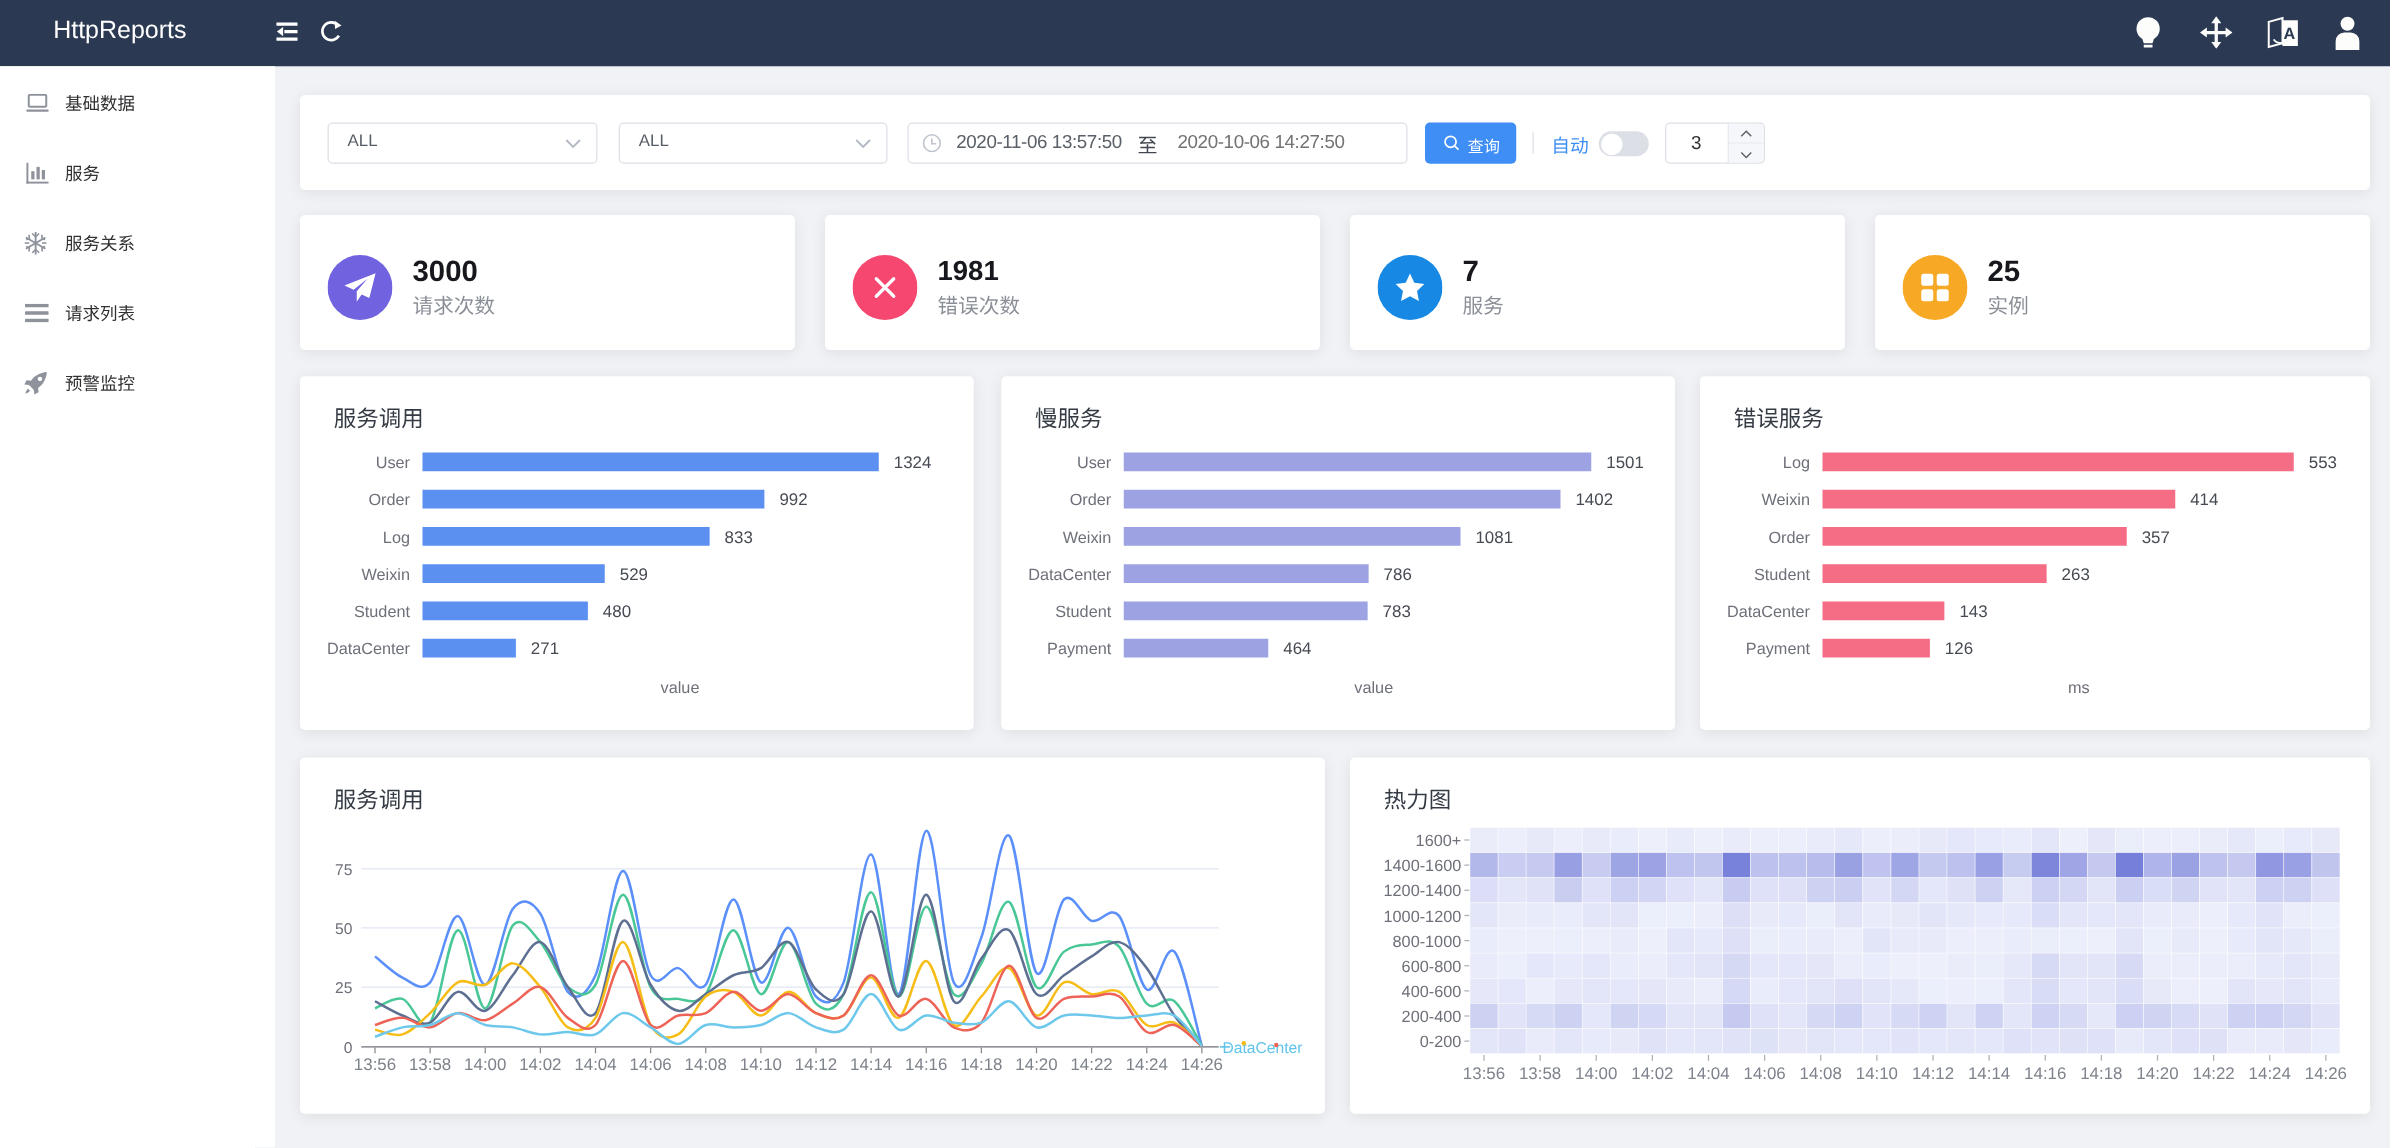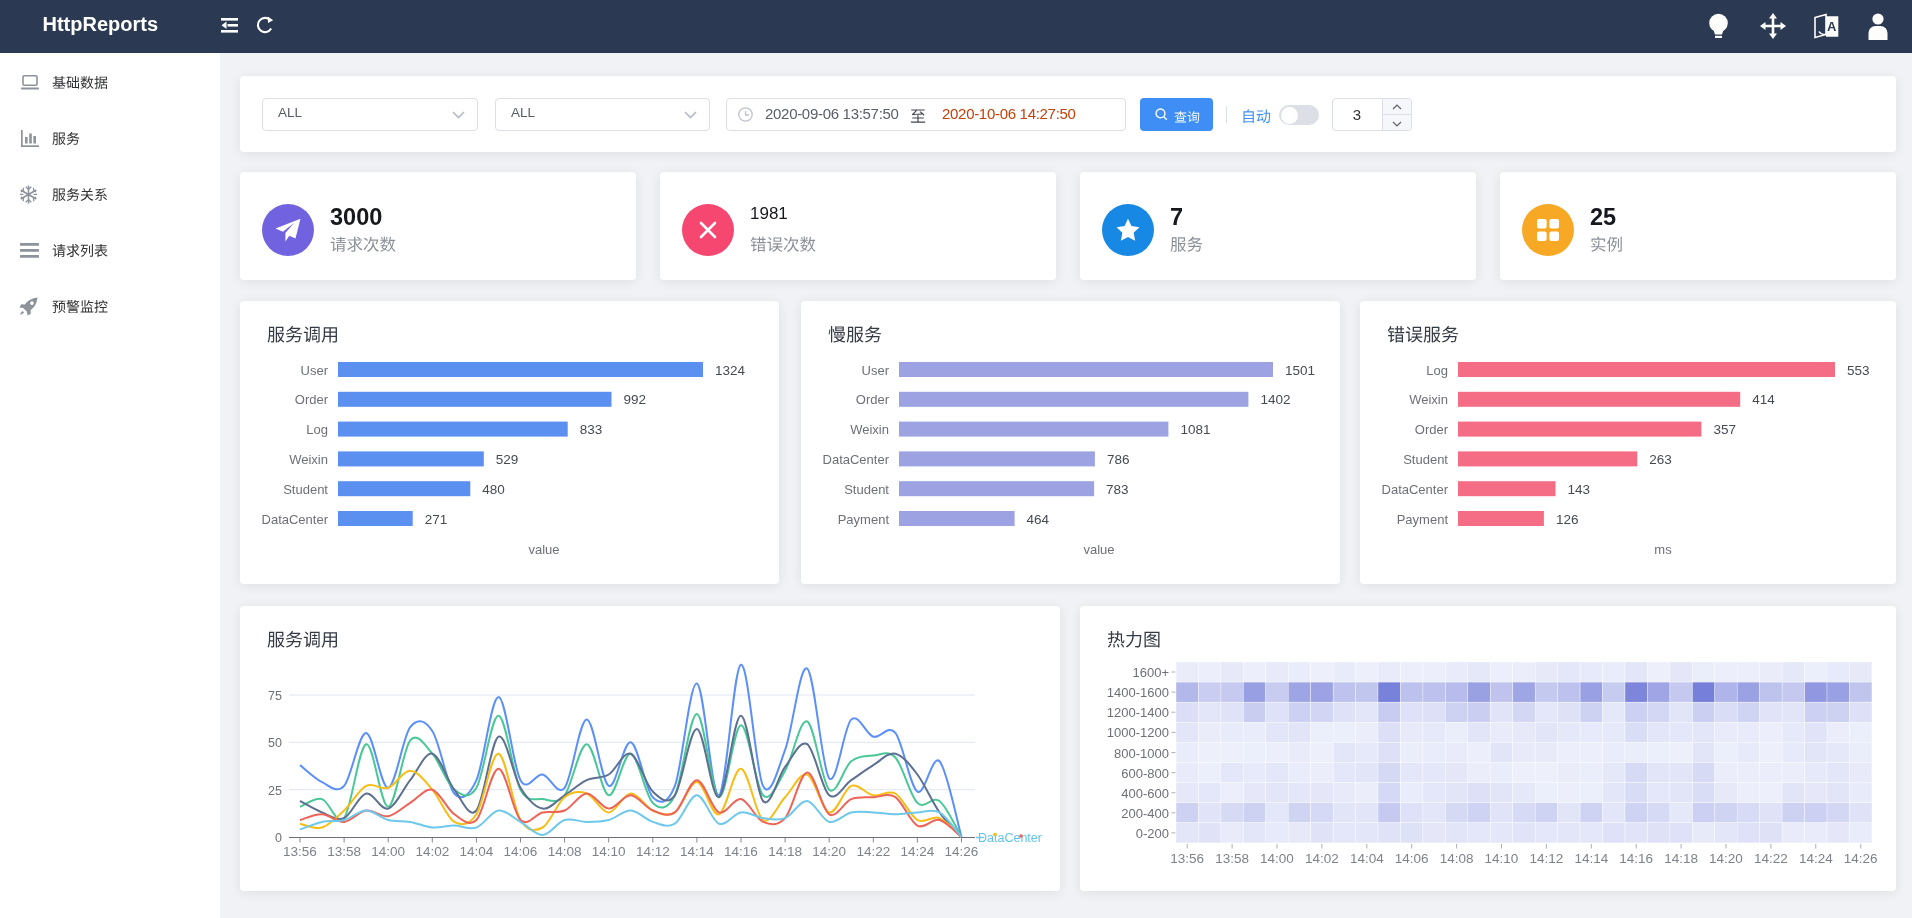--- a/index.html
+++ b/index.html
@@ -1,21 +1,21 @@
 <!DOCTYPE html>
 <html><head><meta charset="utf-8"><style>
 *{margin:0;padding:0;box-sizing:border-box}
 body{width:1912px;height:918px;font-family:"Liberation Sans",sans-serif;background:#f0f2f5;position:relative;overflow:hidden}
 .card{position:absolute;background:#fff;border-radius:4px;box-shadow:0 2px 12px 0 rgba(0,0,0,.08)}
 .ctrl{position:absolute;border:1px solid #dcdfe6;border-radius:4px;background:#fff}
 svg{display:block}
 .abs{position:absolute}
 </style></head><body>
 <div style="position:absolute;left:0;top:0;width:1912px;height:53px;background:#2b3a52"></div>
-<div class="abs" style="left:42.5px;top:12.5px;font-size:20px;font-weight:bold;color:#fff">HttpReports</div>
+<div class="abs" style="left:42.5px;top:12.5px;font-size:20px;font-weight:normal;color:#fff">HttpReports</div>
 <svg class="abs" style="left:221px;top:16px" width="18" height="19" viewBox="0 0 18 19" fill="#fff">
 <rect x="0" y="2" width="17" height="2.6"></rect>
 <rect x="6.5" y="8" width="10.5" height="2.6"></rect>
 <path d="M5.5 5.5 L5.5 13 L0.5 9.2 Z"></path>
 <rect x="0" y="14" width="17" height="2.6"></rect>
   </svg>
 <svg class="abs" style="left:256px;top:16px" width="18" height="18" viewBox="0 0 18 18" fill="none" stroke="#fff" stroke-width="2.1">
 <path d="M15.15 12.55 A7.1 7.1 0 1 1 14.44 4.44"></path>
 <path d="M11.8 0.6 L17.2 4.3 L12.0 7.1 Z" fill="#fff" stroke="none"></path>
   </svg>
@@ -121,27 +121,27 @@
 <div class="ctrl" style="left:495px;top:98px;width:215px;height:33px"></div>
 <div class="abs" style="left:511px;top:105px;font-size:13.5px;color:#575d66">ALL</div>
 <svg class="abs" style="left:684px;top:111px" width="13" height="8" viewBox="0 0 13 8" fill="none" stroke="#b4bac4" stroke-width="1.6">
     <path d="M1 1 L6.5 6.5 L12 1"></path>
   </svg>
 <div class="ctrl" style="left:726px;top:98px;width:400px;height:33px"></div>
 <svg class="abs" style="left:738px;top:107px" width="15" height="15" viewBox="0 0 15 15" fill="none" stroke="#c0c4cc" stroke-width="1.3">
 <circle cx="7.5" cy="7.5" r="6.7"></circle>
     <path d="M7.5 3.8 V8 H11"></path>
   </svg>
-<div class="abs" style="left:765px;top:105px;font-size:15px;letter-spacing:-0.3px;color:#5a6068">2020-09-06 13:57:50</div>
+<div class="abs" style="left:765px;top:105px;font-size:15px;letter-spacing:-0.3px;color:#5a6068">2020-11-06 13:57:50</div>
 <div class="abs" style="left:910px;top:105px">
     <svg width="17" height="22" viewBox="0 0 17 22" style="overflow:visible" fill="#424750">
       <path transform="translate(0.0,17.0) scale(0.01600,-0.01600)" d="M146 423C184 436 238 437 783 463C808 437 830 412 845 391L910 437C856 505 743 603 653 670L594 631C635 600 679 563 719 525L254 507C317 564 381 636 442 714H917V785H77V714H343C283 635 216 566 191 544C164 518 142 501 122 497C130 477 143 439 146 423ZM460 415V285H142V215H460V30H54V-41H948V30H537V215H864V285H537V415Z"></path>
     </svg>
   </div>
-<div class="abs" style="left:942px;top:105px;font-size:15px;letter-spacing:-0.3px;color:#c2410c">2020-10-06 14:27:50</div>
+<div class="abs" style="left:942px;top:105px;font-size:15px;letter-spacing:-0.3px;color:#737373">2020-10-06 14:27:50</div>
 <div class="abs" style="left:1140px;top:98px;width:73px;height:33px;background:#3e8ef6;border-radius:4px"></div>
 <svg class="abs" style="left:1155px;top:108px" width="13" height="13" viewBox="0 0 15 15" fill="none" stroke="#fff" stroke-width="1.6">
     <circle cx="6.3" cy="6.3" r="5.1"></circle>
     <path d="M10.2 10.2 L13.6 13.6"></path>
   </svg>
 <div class="abs" style="left:1174px;top:107.5px">
     <svg width="27" height="18" viewBox="0 0 27 18" style="overflow:visible" fill="#ffffff">
       <path transform="translate(0.0,13.8) scale(0.01300,-0.01300)" d="M295 218H700V134H295ZM295 352H700V270H295ZM221 406V80H778V406ZM74 20V-48H930V20ZM460 840V713H57V647H379C293 552 159 466 36 424C52 410 74 382 85 364C221 418 369 523 460 642V437H534V643C626 527 776 423 914 372C925 391 947 420 964 434C838 473 702 556 615 647H944V713H534V840Z"></path>
       <path transform="translate(13.0,13.8) scale(0.01300,-0.01300)" d="M114 775C163 729 223 664 251 622L305 672C277 713 215 775 166 819ZM42 527V454H183V111C183 66 153 37 135 24C148 10 168 -22 174 -40C189 -20 216 2 385 129C378 143 366 171 360 192L256 116V527ZM506 840C464 713 394 587 312 506C331 495 363 471 377 457C417 502 457 558 492 621H866C853 203 837 46 804 10C793 -3 783 -6 763 -6C740 -6 686 -6 625 -1C638 -21 647 -53 649 -74C703 -76 760 -78 792 -74C826 -71 849 -62 871 -33C910 16 925 176 940 650C941 662 941 690 941 690H529C549 732 567 776 583 820ZM672 292V184H499V292ZM672 353H499V460H672ZM430 523V61H499V122H739V523Z"></path>
     </svg>
@@ -181,21 +181,21 @@
       <path transform="translate(49.5,17.5) scale(0.01650,-0.01650)" d="M443 821C425 782 393 723 368 688L417 664C443 697 477 747 506 793ZM88 793C114 751 141 696 150 661L207 686C198 722 171 776 143 815ZM410 260C387 208 355 164 317 126C279 145 240 164 203 180C217 204 233 231 247 260ZM110 153C159 134 214 109 264 83C200 37 123 5 41 -14C54 -28 70 -54 77 -72C169 -47 254 -8 326 50C359 30 389 11 412 -6L460 43C437 59 408 77 375 95C428 152 470 222 495 309L454 326L442 323H278L300 375L233 387C226 367 216 345 206 323H70V260H175C154 220 131 183 110 153ZM257 841V654H50V592H234C186 527 109 465 39 435C54 421 71 395 80 378C141 411 207 467 257 526V404H327V540C375 505 436 458 461 435L503 489C479 506 391 562 342 592H531V654H327V841ZM629 832C604 656 559 488 481 383C497 373 526 349 538 337C564 374 586 418 606 467C628 369 657 278 694 199C638 104 560 31 451 -22C465 -37 486 -67 493 -83C595 -28 672 41 731 129C781 44 843 -24 921 -71C933 -52 955 -26 972 -12C888 33 822 106 771 198C824 301 858 426 880 576H948V646H663C677 702 689 761 698 821ZM809 576C793 461 769 361 733 276C695 366 667 468 648 576Z"></path>
     </svg>
   </div>
 <div class="card" style="left:660px;top:172px;width:396px;height:108px"></div>
 <svg class="abs" style="left:682px;top:204px" width="52" height="52" viewBox="0 0 52 52">
     <circle cx="26" cy="26" r="26" fill="#f5476f"></circle>
     <svg x="16" y="16" width="20" height="20" viewBox="0 0 20 20" stroke="#fff" stroke-width="2.6" stroke-linecap="round">
       <path d="M3 3 L17 17 M17 3 L3 17"></path>
     </svg>
   </svg>
-<div class="abs" style="left:750px;top:204px;font-size:17px;font-weight:normal;color:#17181d">1981</div>
+<div class="abs" style="left:750px;top:204px;font-size:22px;font-weight:bold;color:#17181d">1981</div>
 <div class="abs" style="left:750px;top:233px">
     <svg width="67" height="23" viewBox="0 0 67 23" style="overflow:visible" fill="#8a8f97">
       <path transform="translate(0.0,17.5) scale(0.01650,-0.01650)" d="M178 837C148 745 97 657 37 597C50 582 69 545 75 530C107 563 137 604 164 649H401V720H203C218 752 232 785 243 818ZM62 344V275H202V77C202 34 172 6 154 -4C167 -19 184 -50 190 -67C206 -51 232 -34 400 60C395 75 388 104 386 124L271 64V275H408V344H271V479H386V547H106V479H202V344ZM749 840V708H610V840H542V708H444V642H542V510H420V442H958V510H818V642H935V708H818V840ZM610 642H749V510H610ZM547 133H820V27H547ZM547 194V297H820V194ZM478 361V-78H547V-35H820V-74H891V361Z"></path>
       <path transform="translate(16.5,17.5) scale(0.01650,-0.01650)" d="M497 727H821V589H497ZM427 793V523H894V793ZM102 766C156 719 222 652 254 609L306 664C274 705 205 769 152 813ZM366 255V188H592C559 88 490 21 337 -20C353 -34 372 -63 379 -80C533 -34 611 37 651 141C705 32 795 -45 919 -83C928 -62 950 -34 967 -19C841 12 750 85 702 188H961V255H681C686 289 690 326 692 365H923V433H399V365H621C619 325 615 289 609 255ZM189 -50C204 -32 229 -13 389 99C383 114 373 142 369 161L259 89V528H44V456H186V93C186 52 165 29 150 19C163 3 183 -32 189 -50Z"></path>
       <path transform="translate(33.0,17.5) scale(0.01650,-0.01650)" d="M57 717C125 679 210 619 250 578L298 639C256 680 170 735 102 771ZM42 73 111 21C173 111 249 227 308 329L250 379C185 270 100 146 42 73ZM454 840C422 680 366 524 289 426C309 417 346 396 361 384C401 441 437 514 468 596H837C818 527 787 451 763 403C781 395 811 380 827 371C862 440 906 546 932 644L877 674L862 670H493C509 720 523 772 534 825ZM569 547V485C569 342 547 124 240 -26C259 -39 285 -66 297 -84C494 15 581 143 620 265C676 105 766 -12 911 -73C921 -53 944 -22 961 -7C787 56 692 210 647 411C648 437 649 461 649 484V547Z"></path>
       <path transform="translate(49.5,17.5) scale(0.01650,-0.01650)" d="M443 821C425 782 393 723 368 688L417 664C443 697 477 747 506 793ZM88 793C114 751 141 696 150 661L207 686C198 722 171 776 143 815ZM410 260C387 208 355 164 317 126C279 145 240 164 203 180C217 204 233 231 247 260ZM110 153C159 134 214 109 264 83C200 37 123 5 41 -14C54 -28 70 -54 77 -72C169 -47 254 -8 326 50C359 30 389 11 412 -6L460 43C437 59 408 77 375 95C428 152 470 222 495 309L454 326L442 323H278L300 375L233 387C226 367 216 345 206 323H70V260H175C154 220 131 183 110 153ZM257 841V654H50V592H234C186 527 109 465 39 435C54 421 71 395 80 378C141 411 207 467 257 526V404H327V540C375 505 436 458 461 435L503 489C479 506 391 562 342 592H531V654H327V841ZM629 832C604 656 559 488 481 383C497 373 526 349 538 337C564 374 586 418 606 467C628 369 657 278 694 199C638 104 560 31 451 -22C465 -37 486 -67 493 -83C595 -28 672 41 731 129C781 44 843 -24 921 -71C933 -52 955 -26 972 -12C888 33 822 106 771 198C824 301 858 426 880 576H948V646H663C677 702 689 761 698 821ZM809 576C793 461 769 361 733 276C695 366 667 468 648 576Z"></path>
     </svg>
   </div>
 <div class="card" style="left:1080px;top:172px;width:396px;height:108px"></div>
 <svg class="abs" style="left:1102px;top:204px" width="52" height="52" viewBox="0 0 52 52">

